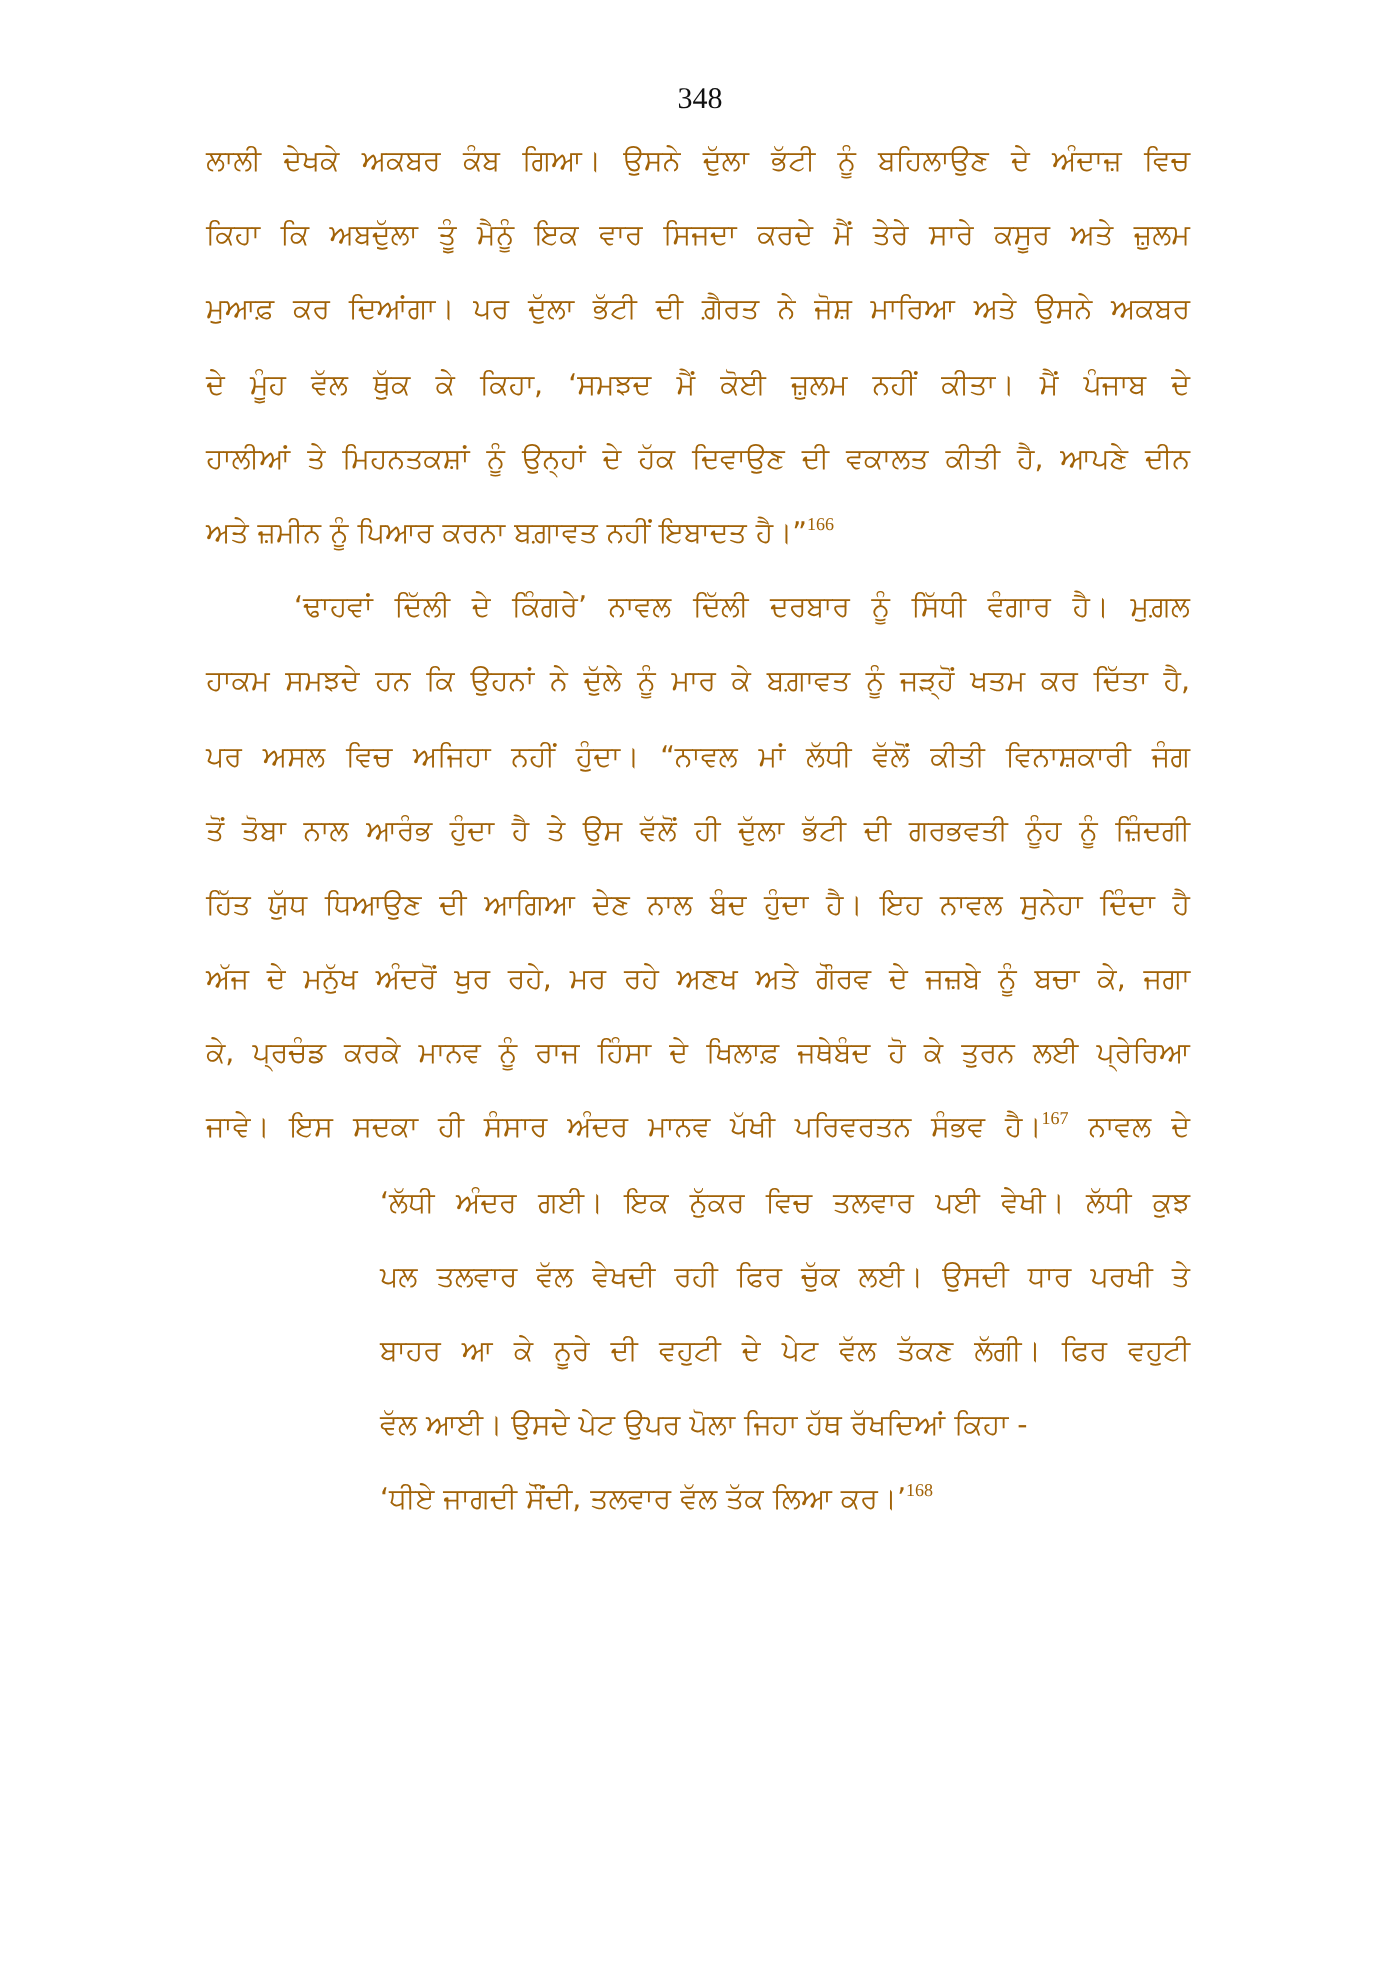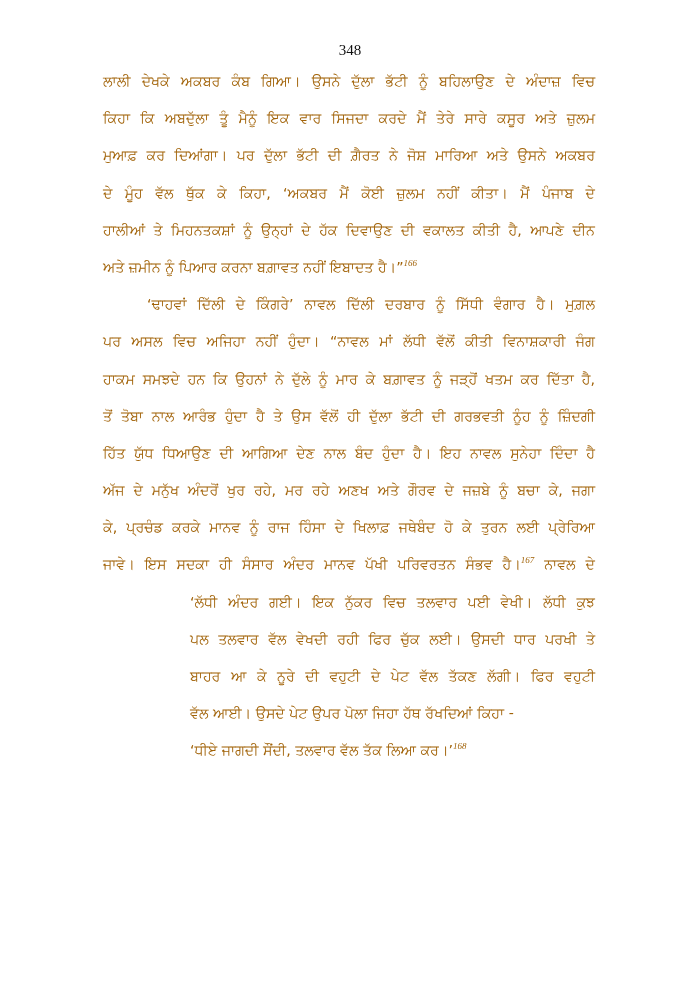--- a/index.html
+++ b/index.html
@@ -60,48 +60,47 @@
       overflow: visible;
     }
     .line.last {
       text-align-last: left;
     }
     .sup {
       font-family: "Liberation Serif", "DejaVu Serif", serif;
       font-size: 9px;
       vertical-align: 6px;
       line-height: 0;
-      font-style: italic;
     }
     .indent-line {
       padding-left: 44px;
     }
   </style>
 </head>
 <body>
 
 <div class="page">
 
   <div class="page-number">348</div>
 
   <div class="body-text">
 
     <div class="para">
       <span class="line">ਲਾਲੀ ਦੇਖਕੇ ਅਕਬਰ ਕੰਬ ਗਿਆ। ਉਸਨੇ ਦੁੱਲਾ ਭੱਟੀ ਨੂੰ ਬਹਿਲਾਉਣ ਦੇ ਅੰਦਾਜ਼ ਵਿਚ</span>
       <span class="line">ਕਿਹਾ ਕਿ ਅਬਦੁੱਲਾ ਤੂੰ ਮੈਨੂੰ ਇਕ ਵਾਰ ਸਿਜਦਾ ਕਰਦੇ ਮੈਂ ਤੇਰੇ ਸਾਰੇ ਕਸੂਰ ਅਤੇ ਜ਼ੁਲਮ</span>
       <span class="line">ਮੁਆਫ਼ ਕਰ ਦਿਆਂਗਾ। ਪਰ ਦੁੱਲਾ ਭੱਟੀ ਦੀ ਗ਼ੈਰਤ ਨੇ ਜੋਸ਼ ਮਾਰਿਆ ਅਤੇ ਉਸਨੇ ਅਕਬਰ</span>
-      <span class="line">ਦੇ ਮੂੰਹ ਵੱਲ ਥੁੱਕ ਕੇ ਕਿਹਾ, ‘ਅਕਬਰ ਮੈਂ ਕੋਈ ਜ਼ੁਲਮ ਨਹੀਂ ਕੀਤਾ। ਮੈਂ ਪੰਜਾਬ ਦੇ</span>
+      <span class="line">ਦੇ ਮੂੰਹ ਵੱਲ ਥੁੱਕ ਕੇ ਕਿਹਾ, ‘ਸਮਝਦ ਮੈਂ ਕੋਈ ਜ਼ੁਲਮ ਨਹੀਂ ਕੀਤਾ। ਮੈਂ ਪੰਜਾਬ ਦੇ</span>
       <span class="line">ਹਾਲੀਆਂ ਤੇ ਮਿਹਨਤਕਸ਼ਾਂ ਨੂੰ ਉਨ੍ਹਾਂ ਦੇ ਹੱਕ ਦਿਵਾਉਣ ਦੀ ਵਕਾਲਤ ਕੀਤੀ ਹੈ, ਆਪਣੇ ਦੀਨ</span>
       <span class="line last"><span>ਅਤੇ ਜ਼ਮੀਨ ਨੂੰ ਪਿਆਰ ਕਰਨਾ ਬਗ਼ਾਵਤ ਨਹੀਂ ਇਬਾਦਤ ਹੈ।”</span><span class="sup">166</span></span>
     </div>
 
     <div class="para">
       <span class="line indent-line">‘ਢਾਹਵਾਂ ਦਿੱਲੀ ਦੇ ਕਿੰਗਰੇ’ ਨਾਵਲ ਦਿੱਲੀ ਦਰਬਾਰ ਨੂੰ ਸਿੱਧੀ ਵੰਗਾਰ ਹੈ। ਮੁਗ਼ਲ</span>
+      <span class="line">ਹਾਕਮ ਸਮਝਦੇ ਹਨ ਕਿ ਉਹਨਾਂ ਨੇ ਦੁੱਲੇ ਨੂੰ ਮਾਰ ਕੇ ਬਗ਼ਾਵਤ ਨੂੰ ਜੜ੍ਹੋਂ ਖਤਮ ਕਰ ਦਿੱਤਾ ਹੈ,</span>
       <span class="line">ਪਰ ਅਸਲ ਵਿਚ ਅਜਿਹਾ ਨਹੀਂ ਹੁੰਦਾ। “ਨਾਵਲ ਮਾਂ ਲੱਧੀ ਵੱਲੋਂ ਕੀਤੀ ਵਿਨਾਸ਼ਕਾਰੀ ਜੰਗ</span>
-      <span class="line">ਹਾਕਮ ਸਮਝਦੇ ਹਨ ਕਿ ਉਹਨਾਂ ਨੇ ਦੁੱਲੇ ਨੂੰ ਮਾਰ ਕੇ ਬਗ਼ਾਵਤ ਨੂੰ ਜੜ੍ਹੋਂ ਖਤਮ ਕਰ ਦਿੱਤਾ ਹੈ,</span>
       <span class="line">ਤੋਂ ਤੋਬਾ ਨਾਲ ਆਰੰਭ ਹੁੰਦਾ ਹੈ ਤੇ ਉਸ ਵੱਲੋਂ ਹੀ ਦੁੱਲਾ ਭੱਟੀ ਦੀ ਗਰਭਵਤੀ ਨੂੰਹ ਨੂੰ ਜ਼ਿੰਦਗੀ</span>
       <span class="line">ਹਿੱਤ ਯੁੱਧ ਧਿਆਉਣ ਦੀ ਆਗਿਆ ਦੇਣ ਨਾਲ ਬੰਦ ਹੁੰਦਾ ਹੈ। ਇਹ ਨਾਵਲ ਸੁਨੇਹਾ ਦਿੰਦਾ ਹੈ</span>
       <span class="line">ਅੱਜ ਦੇ ਮਨੁੱਖ ਅੰਦਰੋਂ ਖੁਰ ਰਹੇ, ਮਰ ਰਹੇ ਅਣਖ ਅਤੇ ਗੌਰਵ ਦੇ ਜਜ਼ਬੇ ਨੂੰ ਬਚਾ ਕੇ, ਜਗਾ</span>
       <span class="line">ਕੇ, ਪ੍ਰਚੰਡ ਕਰਕੇ ਮਾਨਵ ਨੂੰ ਰਾਜ ਹਿੰਸਾ ਦੇ ਖਿਲਾਫ਼ ਜਥੇਬੰਦ ਹੋ ਕੇ ਤੁਰਨ ਲਈ ਪ੍ਰੇਰਿਆ</span>
       <span class="line"><span>ਜਾਵੇ। ਇਸ ਸਦਕਾ ਹੀ ਸੰਸਾਰ ਅੰਦਰ ਮਾਨਵ ਪੱਖੀ ਪਰਿਵਰਤਨ ਸੰਭਵ ਹੈ।</span><span class="sup">167</span> <span>ਨਾਵਲ ਦੇ</span></span>
     </div>
 
     <div class="quote">
       <span class="line">‘ਲੱਧੀ ਅੰਦਰ ਗਈ। ਇਕ ਨੁੱਕਰ ਵਿਚ ਤਲਵਾਰ ਪਈ ਵੇਖੀ। ਲੱਧੀ ਕੁਝ</span>
       <span class="line">ਪਲ ਤਲਵਾਰ ਵੱਲ ਵੇਖਦੀ ਰਹੀ ਫਿਰ ਚੁੱਕ ਲਈ। ਉਸਦੀ ਧਾਰ ਪਰਖੀ ਤੇ</span>

